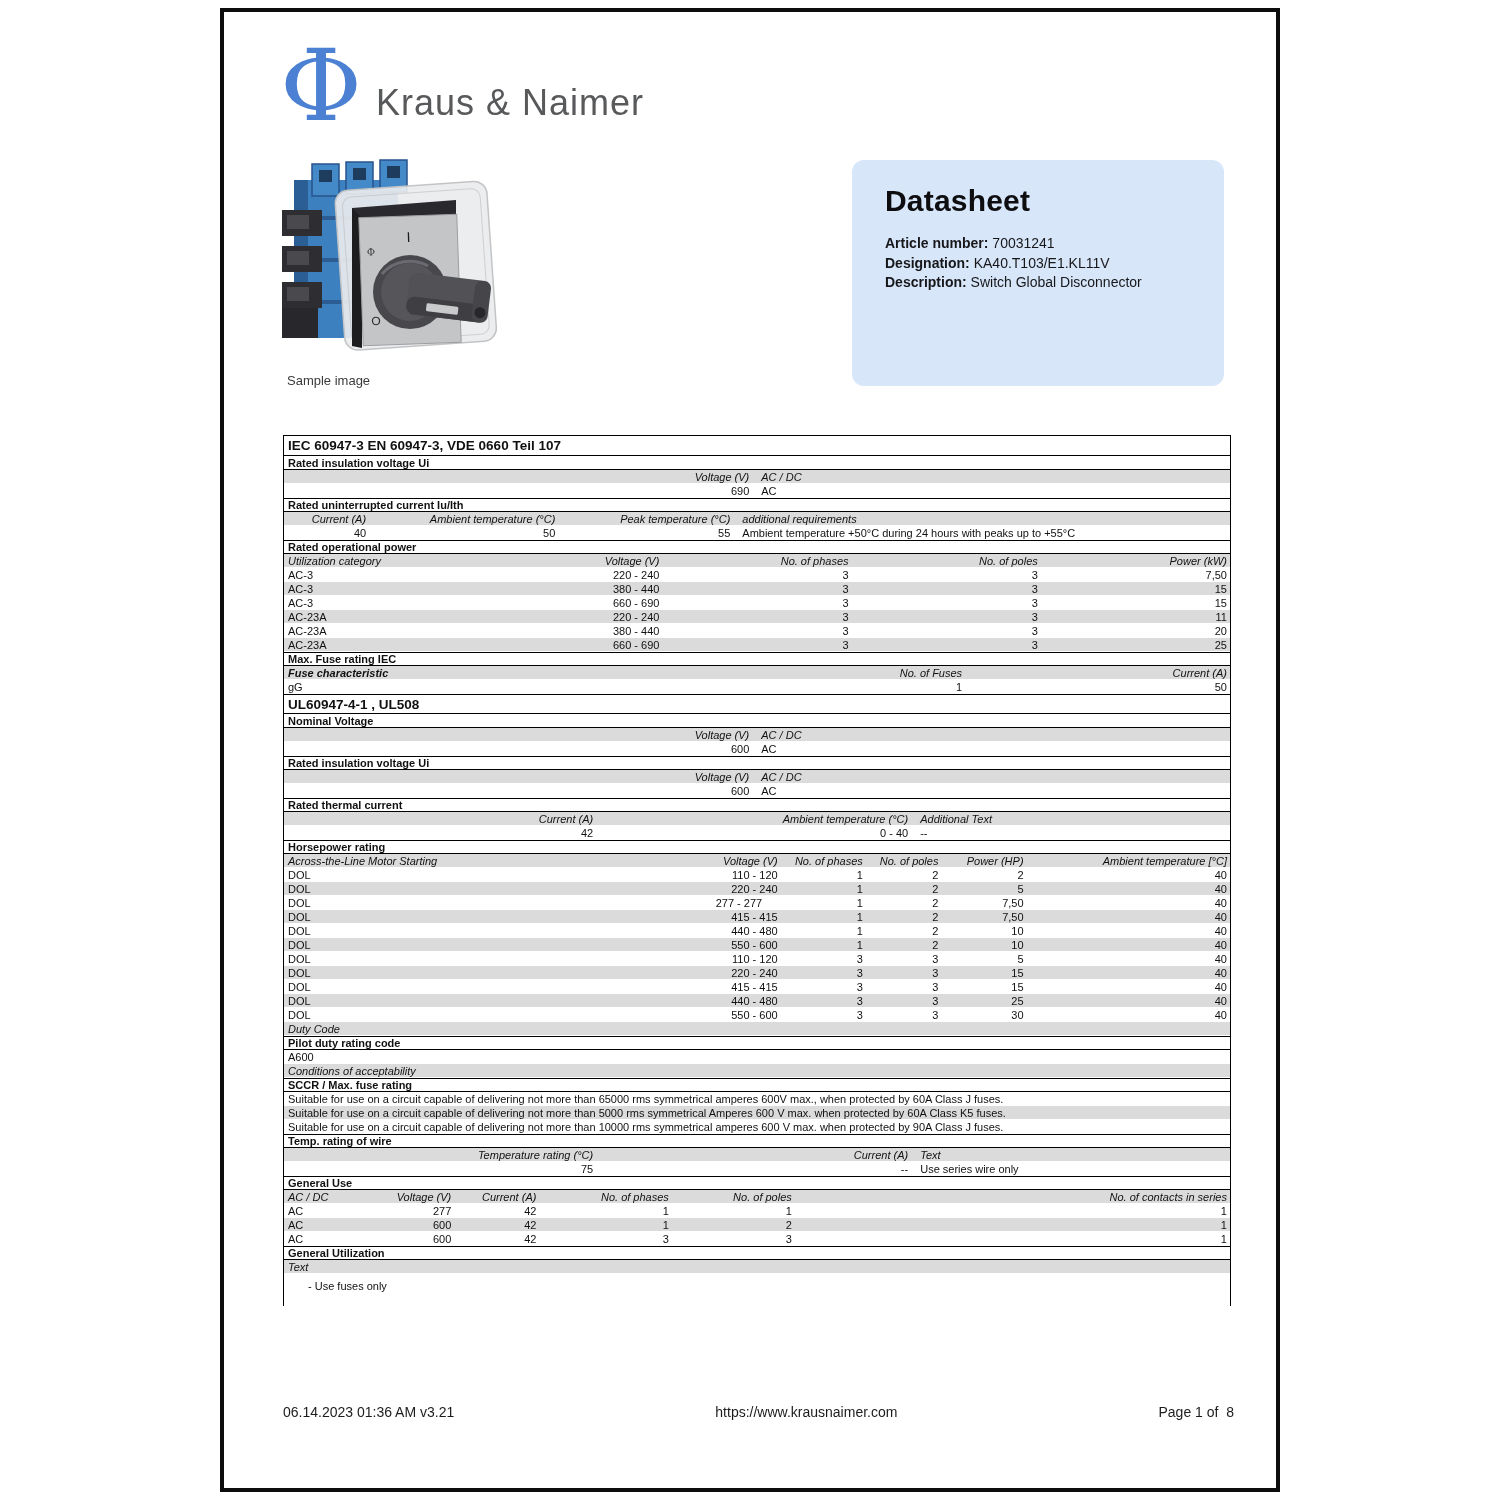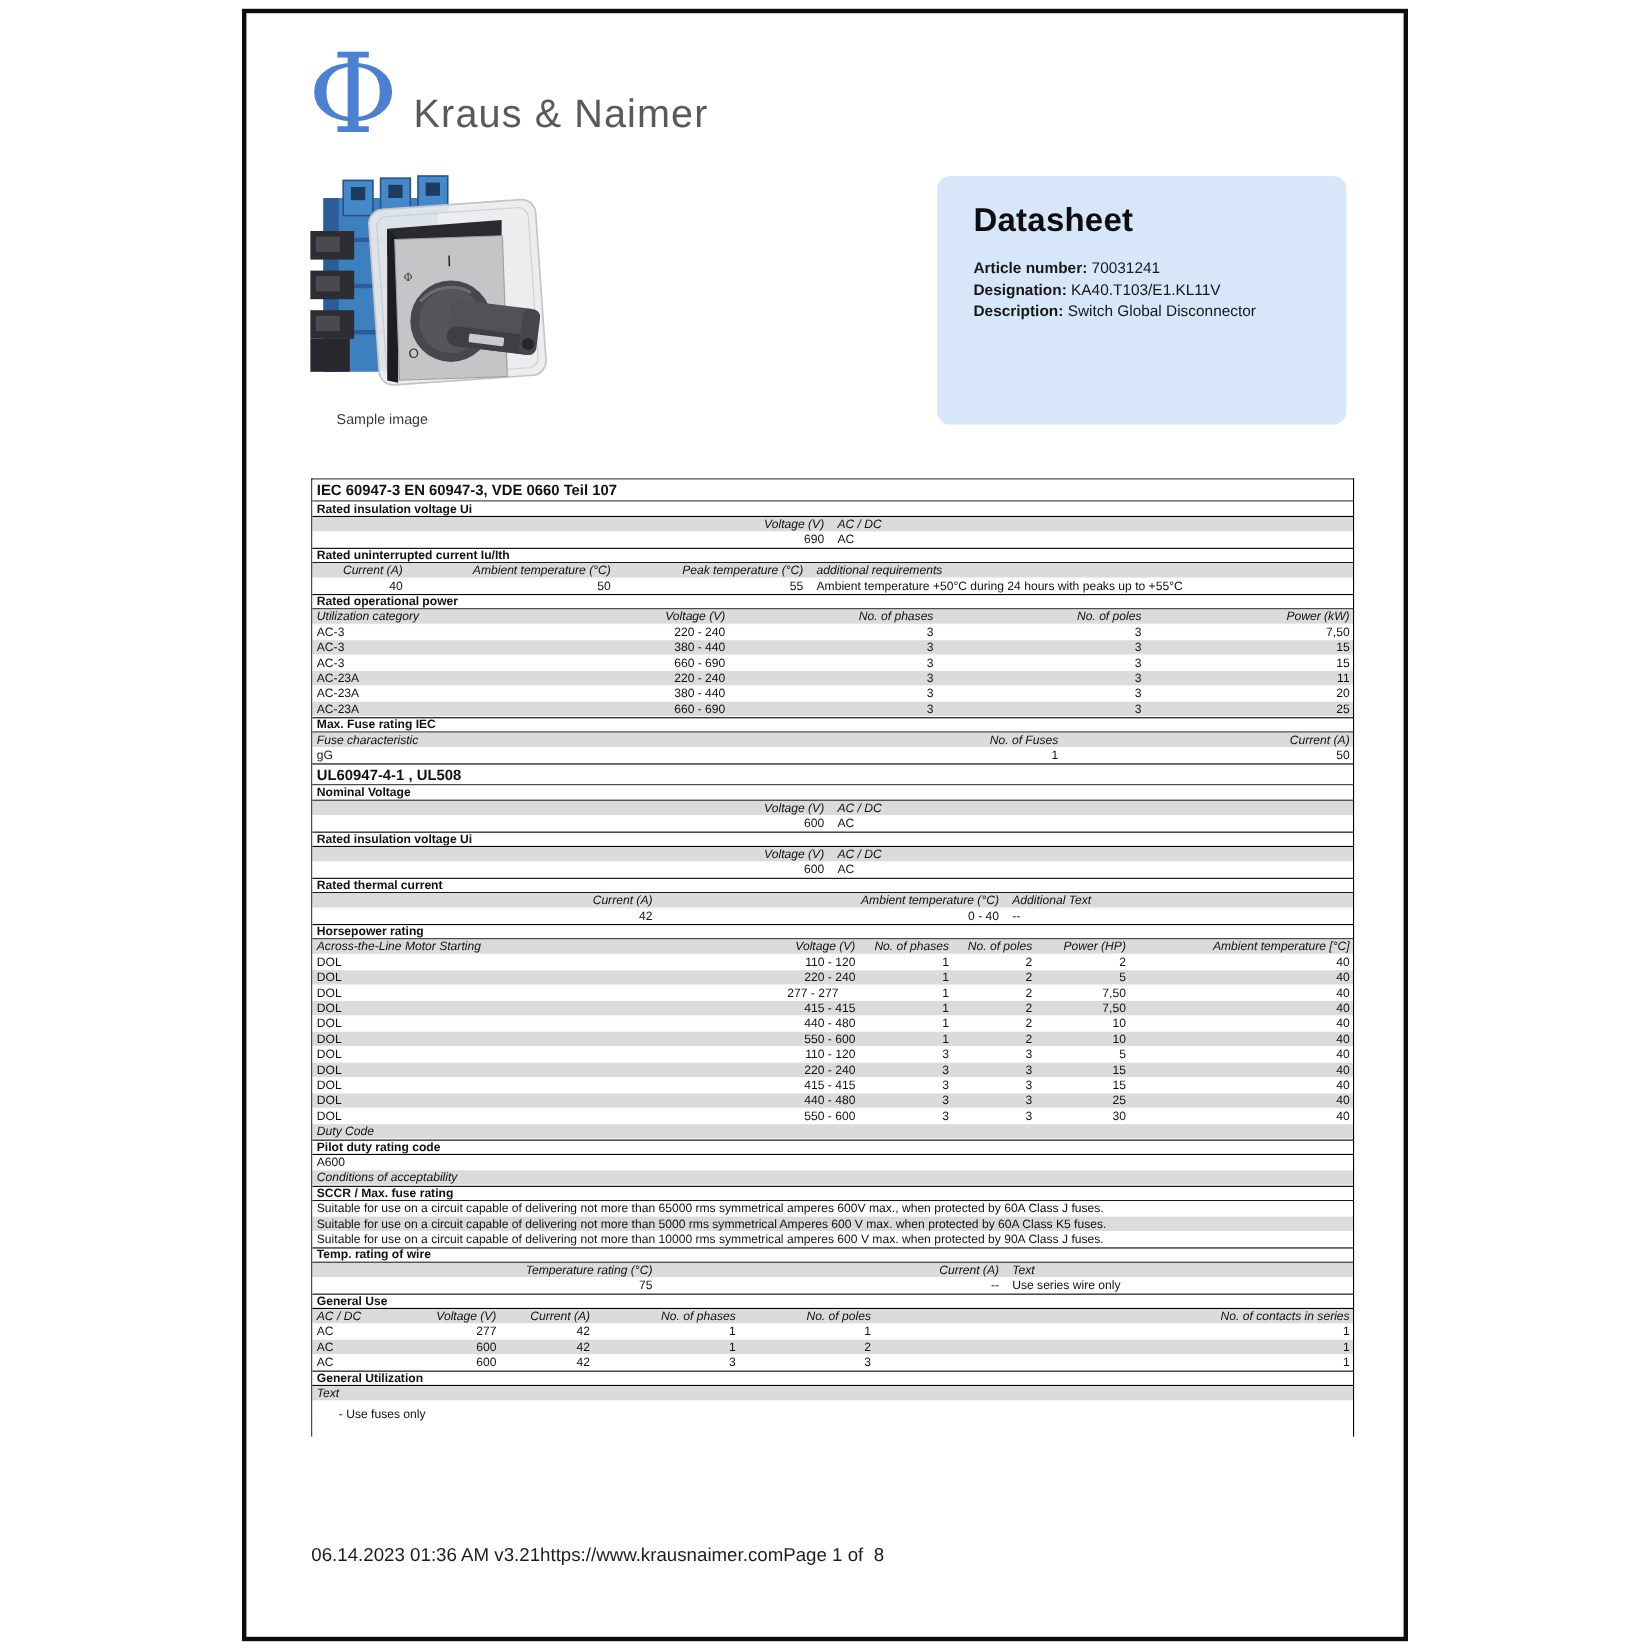--- a/index.html
+++ b/index.html
@@ -30,21 +30,21 @@
   .rh{height:14px;font-size:11px;font-style:italic;background:var(--gray-row);border-bottom:1px solid #fff;}
   .rd{height:14px;font-size:11px;background:#fff;}
   .rdg{height:14px;font-size:11px;background:var(--gray-row);border-bottom:1px solid #fff;}
   .rsp{height:5px;background:#fff;}
   .re{height:13px;background:#fff;}
   .cell{display:block;box-sizing:border-box;white-space:nowrap;overflow:hidden;}
   .cl{text-align:left;padding-left:4px;}
   .cr{text-align:right;padding-right:3px;}
 
   
-  .footer{position:absolute;left:59px;top:1392px;width:951px;font-size:17px;color:#1c1c1c;display:flex;justify-content:flex-start;}
+  .footer{position:absolute;left:59px;top:1392px;width:951px;font-size:14px;color:#1c1c1c;display:flex;justify-content:space-between;}
   .footer .fr{white-space:pre;}
 </style>
 </head>
 <body>
 
 <div class="page">
 
   <div class="abs phi" style="left:56px;top:24px;">Φ</div>
   <div class="abs brand" style="left:152px;top:70px;">Kraus &amp; Naimer</div>
 
@@ -101,21 +101,21 @@
           <rect x="126" y="114" width="80" height="42" rx="9" fill="#515156"></rect>
           <rect x="126" y="138" width="80" height="18" rx="8" fill="#3f3f43"></rect>
           <rect x="192" y="114" width="16" height="42" rx="7" fill="#45454a"></rect>
           <circle cx="200" cy="146" r="5.5" fill="#27272b"></circle>
           <rect x="146" y="143" width="32" height="8" rx="1.5" fill="#c9cacc"></rect>
         </g>
         <path d="M100 116 a37 37 0 0 1 46 -8" stroke="#6a6a70" stroke-width="3" fill="none"></path>
       </g>
     </svg>
   </div>
-  <div class="abs caption" style="left:82px;top:361px;">Sample image</div>
+  <div class="abs caption" style="left:63px;top:361px;">Sample image</div>
 
   <div class="abs infobox" style="left:628px;top:148px;">
     <h1>Datasheet</h1>
     <div id="info-fields">
         <div class="field"><b>Article number:</b> 70031241</div>
         <div class="field"><b>Designation:</b> KA40.T103/E1.KL11V</div>
         <div class="field"><b>Description:</b> Switch Global Disconnector</div>
       </div>
   </div>
 
@@ -188,21 +188,21 @@
       </div>
       <div class="trow rdg">
         <span class="cell cl" style="width: 20%;">AC-23A</span>
         <span class="cell cr" style="width: 20%;">660 - 690</span>
         <span class="cell cr" style="width: 20%;">3</span>
         <span class="cell cr" style="width: 20%;">3</span>
         <span class="cell cr" style="width: 20%;">25</span>
       </div>
       <div class="trow rs">Max. Fuse rating IEC</div>
       <div class="trow rh">
-        <span class="cell cl" style="width: 50%;">Fuse characteristic</span>
+        <span class="cell cl" style="width: 50%; font-weight: bold;">Fuse characteristic</span>
         <span class="cell cr" style="width: 22%;">No. of Fuses</span>
         <span class="cell cr" style="width: 28%;">Current (A)</span>
       </div>
       <div class="trow rd">
         <span class="cell cl" style="width: 50%;">gG</span>
         <span class="cell cr" style="width: 22%;">1</span>
         <span class="cell cr" style="width: 28%;">50</span>
       </div>
       <div class="trow rt">UL60947-4-1 , UL508</div>
       <div class="trow rs">Nominal Voltage</div>

